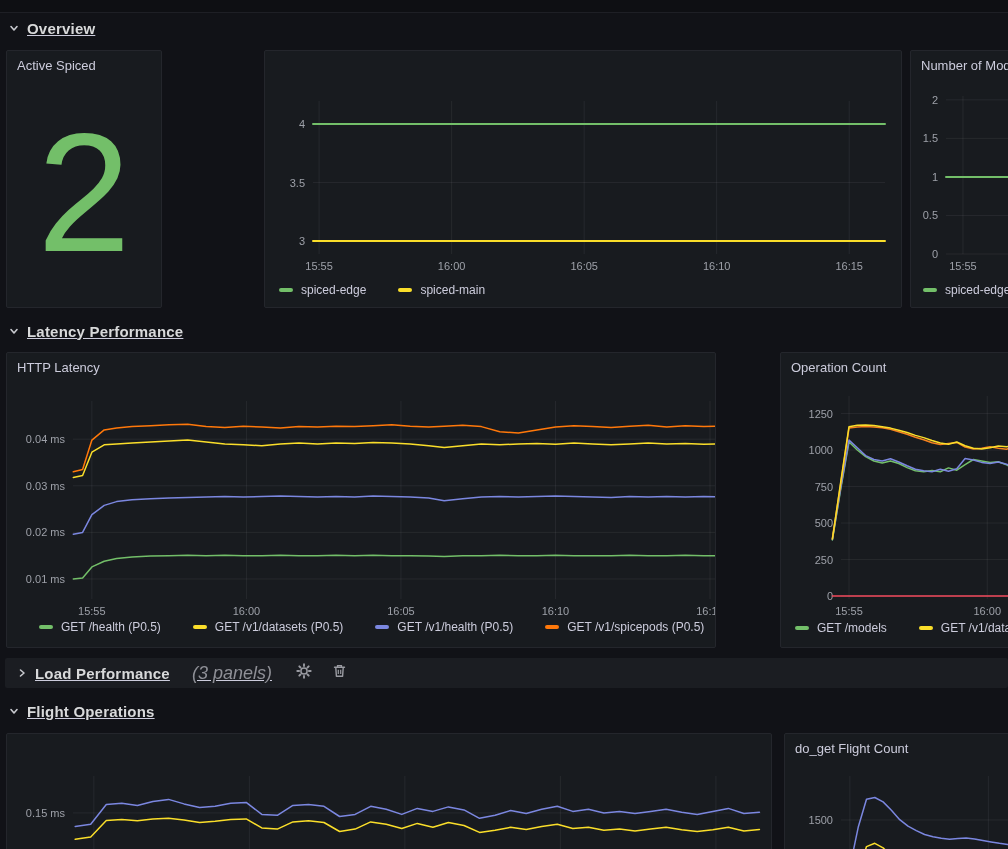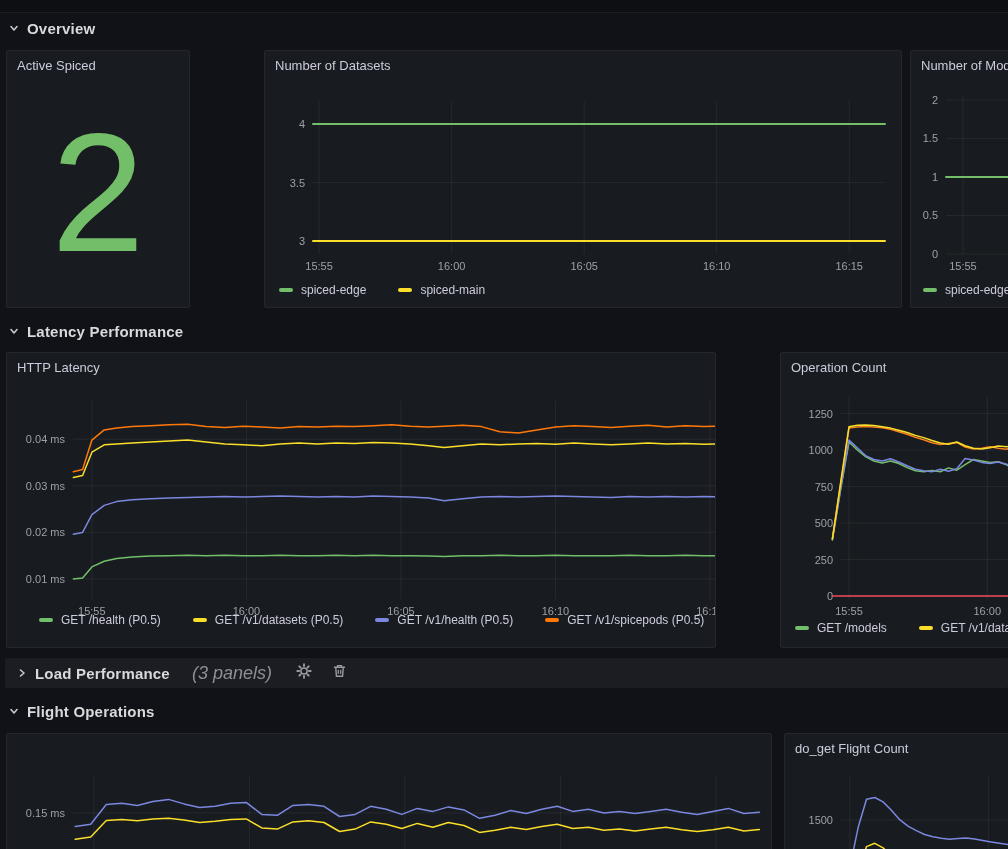--- a/index.html
+++ b/index.html
@@ -4,21 +4,21 @@
 <style>
   * { box-sizing: border-box; margin: 0; padding: 0; }
   html,body { width:1008px; height:849px; }
   body {
     position:relative; overflow:hidden;
     background:#111217; color:#ccccdc;
     font-family:"Liberation Sans", sans-serif;
   }
   .topbar { position:absolute; left:0; top:0; right:0; height:13px;
     background:#0e0f13; border-bottom:1px solid #1e1f25; }
-  .section-row { position:absolute; display:flex; align-items:center; height:30px; }
+  .section-row { position:absolute; display:flex; align-items:center; height:30px;text-decoration:underline; }
   .section-row .chev { display:flex; align-items:center; margin-right:7px; }
   .section-title { font-size:15px; font-weight:700; color:#d8d9da; letter-spacing:.2px; }
   .panels-note { font-size:18px; font-style:italic; color:#8e8f96; margin-left:22px; }
   .row-icon-btn { margin-left:24px; display:flex; align-items:center; cursor:pointer; }
   .band { background:#1b1d22; border-radius:2px; }
   .panel { position:absolute; background:#181b1f; border:1px solid #24262c; border-radius:2px; overflow:hidden; }
   .panel-title { height:28px; display:flex; align-items:center; padding:0 10px;
     font-size:13px; font-weight:500; color:#ccccdc; white-space:nowrap; }
   .chart-host { position:absolute; left:0; right:0; overflow:hidden; }
   .legend-row { position:absolute; display:flex; align-items:center; gap:32px;
@@ -37,29 +37,28 @@
 
 <div class="section-row" style="left:8px; top:13px;">
   <span class="chev">
     <svg width="12" height="12" viewBox="0 0 12 12">
         <polyline points="3,4.5 6,8 9,4.5" fill="none" stroke="#c7c8ce" stroke-width="1.6" stroke-linecap="round" stroke-linejoin="round"></polyline>
       </svg>
   </span>
   <span class="section-title">Overview</span>
 </div>
 
-<div class="panel" style="left:6px; top:50px; width:184px; height:258px;">
+<div class="panel" style="left:6px; top:50px; width:156px; height:258px;">
   <div class="panel-title">Active Spiced</div>
   <div class="big-value-wrap">
     <div class="big-value">2</div>
   </div>
 </div>
 
 <div class="panel" style="left:264px; top:50px; width:638px; height:258px;">
-  <div class="panel-title">Number of Datasets</div>
   <div class="chart-host" style="top:28px; height:200px;"><svg width="636" height="200">
         <line x1="48" x2="620" y1="162.01605504587155" y2="162.01605504587155" stroke="rgba(204,204,220,0.08)" stroke-width="1"></line>
         <text x="40" y="166.01605504587155" text-anchor="end" font-size="11" fill="#9da0a8">3</text>
         <line x1="48" x2="620" y1="103.52981651376145" y2="103.52981651376145" stroke="rgba(204,204,220,0.08)" stroke-width="1"></line>
         <text x="40" y="107.52981651376145" text-anchor="end" font-size="11" fill="#9da0a8">3.5</text>
         <line x1="48" x2="620" y1="45.04357798165138" y2="45.04357798165138" stroke="rgba(204,204,220,0.08)" stroke-width="1"></line>
         <text x="40" y="49.04357798165138" text-anchor="end" font-size="11" fill="#9da0a8">4</text>
         <line x1="54.09638554216868" x2="54.09638554216868" y1="22" y2="175" stroke="rgba(204,204,220,0.08)" stroke-width="1"></line>
         <text x="54.09638554216868" y="191" text-anchor="middle" font-size="11" fill="#9da0a8">15:55</text>
         <line x1="186.6265060240964" x2="186.6265060240964" y1="22" y2="175" stroke="rgba(204,204,220,0.08)" stroke-width="1"></line>
@@ -142,21 +141,21 @@
         <text x="393.9281221922732" y="234" text-anchor="middle" font-size="11" fill="#9da0a8">16:05</text>
         <line x1="548.4654088050315" x2="548.4654088050315" y1="20" y2="218" stroke="rgba(204,204,220,0.08)" stroke-width="1"></line>
         <text x="548.4654088050315" y="234" text-anchor="middle" font-size="11" fill="#9da0a8">16:10</text>
         <line x1="703.0026954177898" x2="703.0026954177898" y1="20" y2="218" stroke="rgba(204,204,220,0.08)" stroke-width="1"></line>
         <text x="703.0026954177898" y="234" text-anchor="middle" font-size="11" fill="#9da0a8">16:15</text>
         <polyline points="66.3,198.0 75.6,197.0 84.9,185.9 97.2,180.3 109.6,177.5 125.0,176.1 143.6,175.1 162.1,174.7 180.7,174.2 199.2,174.7 217.8,174.2 236.3,174.7 254.8,174.7 273.4,174.2 291.9,174.7 310.5,174.7 329.0,174.2 347.6,174.7 366.1,174.2 384.7,174.7 403.2,174.7 421.7,175.1 437.2,175.6 455.7,174.7 474.3,174.7 492.8,174.2 511.4,174.7 529.9,174.7 548.5,174.2 567.0,174.7 585.6,174.7 604.1,174.7 622.6,174.2 641.2,174.7 659.7,174.7 678.3,174.2 696.8,174.7 715.4,174.7 733.9,175.1 752.5,174.7" fill="none" stroke="#73bf69" stroke-width="1.5" stroke-linejoin="round" stroke-linecap="round"></polyline>
         <polyline points="66.3,153.2 75.6,151.4 84.9,133.7 97.2,124.4 109.6,120.6 125.0,118.8 143.6,117.8 162.1,116.9 180.7,116.4 199.2,116.0 217.8,115.5 236.3,116.0 254.8,115.5 273.4,115.0 291.9,115.5 310.5,116.0 329.0,115.5 347.6,116.0 366.1,115.0 384.7,115.5 403.2,116.0 421.7,116.9 437.2,119.7 455.7,117.8 474.3,116.0 492.8,115.5 511.4,116.0 529.9,115.5 548.5,115.0 567.0,115.5 585.6,116.0 604.1,116.4 622.6,115.5 641.2,116.0 659.7,115.5 678.3,116.0 696.8,115.5 715.4,116.0 733.9,116.4 752.5,116.0" fill="none" stroke="#7b87e0" stroke-width="1.5" stroke-linejoin="round" stroke-linecap="round"></polyline>
         <polyline points="66.3,96.4 75.6,94.5 84.9,71.2 97.2,63.8 109.6,62.9 125.0,61.9 143.6,61.0 162.1,60.1 180.7,59.1 199.2,61.0 217.8,62.9 236.3,63.8 254.8,64.7 273.4,62.9 291.9,61.9 310.5,62.9 329.0,61.9 347.6,62.4 366.1,61.5 384.7,61.9 403.2,62.9 421.7,64.7 437.2,66.6 455.7,64.7 474.3,62.9 492.8,63.8 511.4,62.9 529.9,62.4 548.5,63.3 567.0,61.9 585.6,62.9 604.1,63.8 622.6,62.9 641.2,61.9 659.7,62.9 678.3,62.4 696.8,63.3 715.4,62.9 733.9,63.8 752.5,63.3" fill="none" stroke="#fade2a" stroke-width="1.5" stroke-linejoin="round" stroke-linecap="round"></polyline>
         <polyline points="66.3,90.8 75.6,88.5 84.9,59.1 97.2,48.9 109.6,47.0 125.0,45.6 143.6,44.7 162.1,43.8 180.7,43.3 199.2,45.6 217.8,46.6 236.3,45.2 254.8,46.1 273.4,47.0 291.9,45.6 310.5,46.1 329.0,45.2 347.6,45.6 366.1,44.7 384.7,43.8 403.2,45.2 421.7,46.1 437.2,45.2 455.7,44.2 474.3,45.6 492.8,50.7 511.4,52.1 529.9,48.9 548.5,46.1 567.0,44.7 585.6,45.6 604.1,46.6 622.6,45.2 641.2,44.2 659.7,46.1 678.3,44.7 696.8,45.6 715.4,45.2 733.9,46.1 752.5,45.6" fill="none" stroke="#ff780a" stroke-width="1.5" stroke-linejoin="round" stroke-linecap="round"></polyline>
       </svg></div>
-  <div class="legend-row" style="top:260px; left:32px;">
+  <div class="legend-row" style="top:267px; left:32px;">
       <span class="legend-item">
         <span class="legend-dash" style="background: rgb(115, 191, 105);"></span>
         <span>GET /health (P0.5)</span>
       </span>
       <span class="legend-item">
         <span class="legend-dash" style="background: rgb(250, 222, 42);"></span>
         <span>GET /v1/datasets (P0.5)</span>
       </span>
       <span class="legend-item">
         <span class="legend-dash" style="background: rgb(123, 135, 224);"></span>

